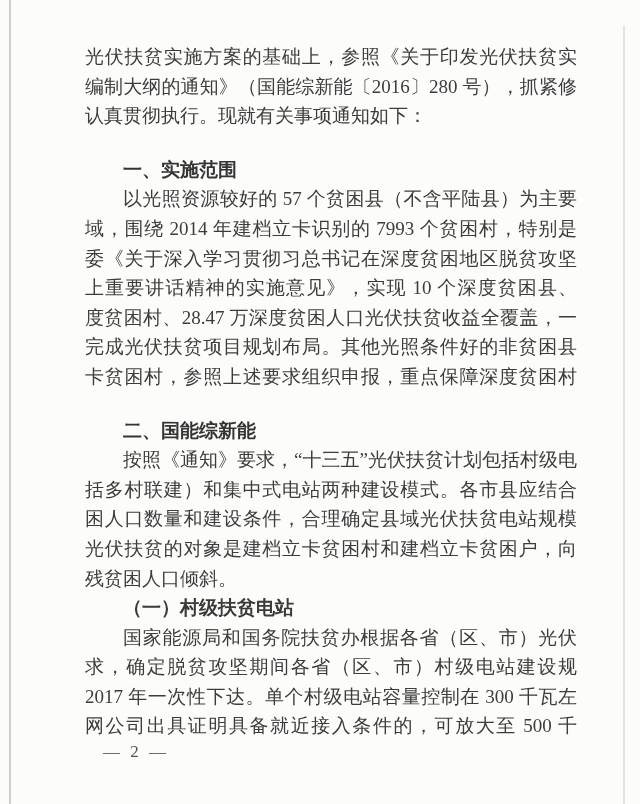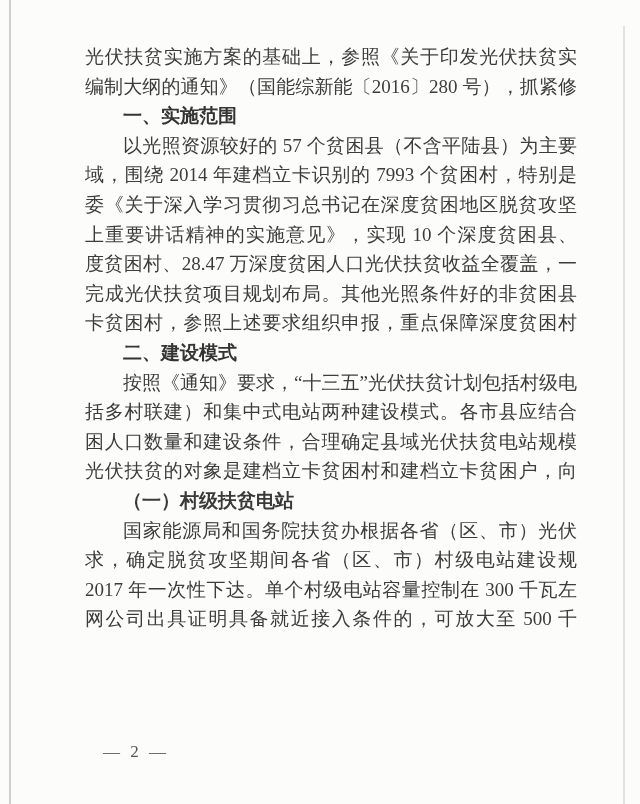--- a/index.html
+++ b/index.html
@@ -50,20 +50,21 @@
     text-align: justify;
     text-align-last: justify;
   }
   .line.indent {
     text-indent: 38px;
   }
   .line.heading {
     font-family: "Liberation Sans", "DejaVu Sans", sans-serif;
     font-weight: bold;
     color: #343434;
+    margin-top: 24px;
   }
   .line.subheading {
     color: #3a3a3a;
     font-weight: bold;
   }
   .page-number {
     position: absolute;
     left: 103px;
     top: 740px;
     font-size: 17px;
@@ -76,33 +77,35 @@
 <body>
 
 <div class="page">
   <div class="scan-line-left"></div>
   <div class="scan-line-right"></div>
 
   <div class="text-block">
 
   <div class="line body fill">光伏扶贫实施方案的基础上，参照《关于印发光伏扶贫实施方案</div>
       <div class="line body fill">编制大纲的通知》（国能综新能〔2016〕280 号），抓紧修改完善，</div>
+      <div class="line body">认真贯彻执行。现就有关事项通知如下：</div>
       <div class="line heading indent">一、实施范围</div>
       <div class="line body indent fill">以光照资源较好的 57 个贫困县（不含平陆县）为主要实施区</div>
       <div class="line body fill">域，围绕 2014 年建档立卡识别的 7993 个贫困村，特别是按照省</div>
       <div class="line body fill">委《关于深入学习贯彻习总书记在深度贫困地区脱贫攻坚座谈会</div>
       <div class="line body fill">上重要讲话精神的实施意见》，实现 10 个深度贫困县、3350 个深</div>
       <div class="line body fill">度贫困村、28.47 万深度贫困人口光伏扶贫收益全覆盖，一次性</div>
       <div class="line body fill">完成光伏扶贫项目规划布局。其他光照条件好的非贫困县建档立</div>
       <div class="line body fill">卡贫困村，参照上述要求组织申报，重点保障深度贫困村开展光</div>
-      <div class="line heading indent">二、建设模式</div>
+      <div class="line heading indent">二、国能综新能</div>
       <div class="line body indent fill">按照《通知》要求，“十三五”光伏扶贫计划包括村级电站（包</div>
       <div class="line body fill">括多村联建）和集中式电站两种建设模式。各市县应结合辖区贫</div>
       <div class="line body fill">困人口数量和建设条件，合理确定县域光伏扶贫电站规模需求。</div>
       <div class="line body fill">光伏扶贫的对象是建档立卡贫困村和建档立卡贫困户，向老弱病</div>
+      <div class="line body">残贫困人口倾斜。</div>
       <div class="line subheading indent">（一）村级扶贫电站</div>
       <div class="line body indent fill">国家能源局和国务院扶贫办根据各省（区、市）光伏扶贫需</div>
       <div class="line body fill">求，确定脱贫攻坚期间各省（区、市）村级电站建设规模，并于</div>
       <div class="line body fill">2017 年一次性下达。单个村级电站容量控制在 300 千瓦左右（电</div>
       <div class="line body fill">网公司出具证明具备就近接入条件的，可放大至 500 千瓦）。条件</div>
     </div>
 
   <div class="page-number">— 2 —</div>
 </div>
 

